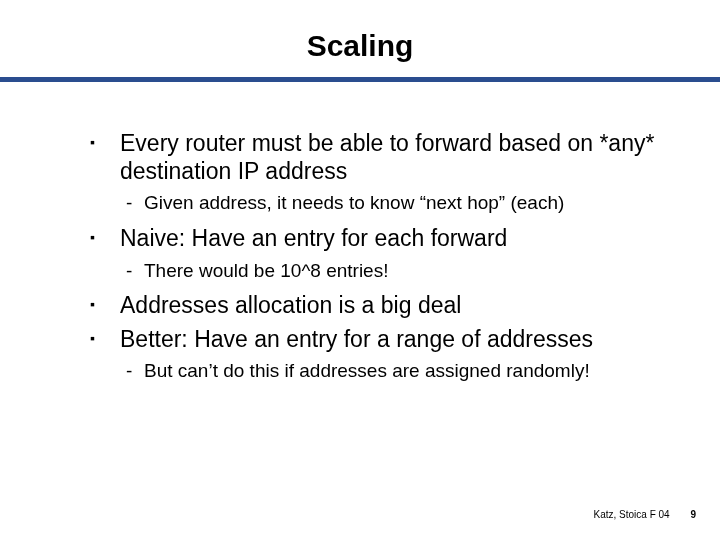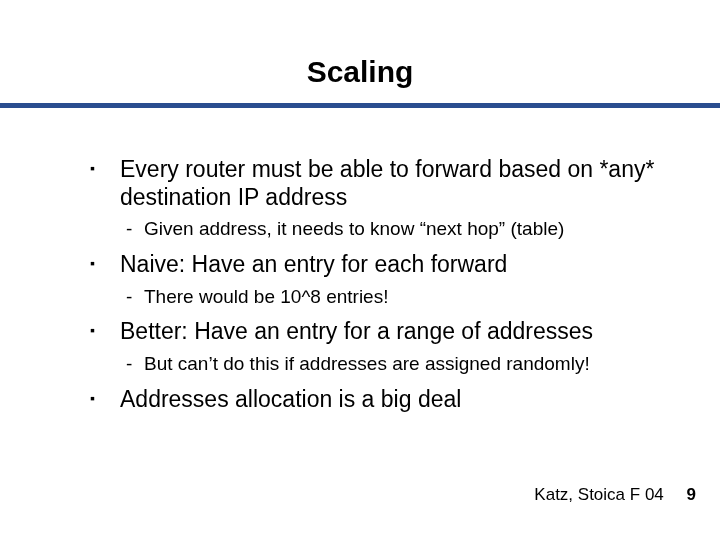--- a/index.html
+++ b/index.html
@@ -2,21 +2,21 @@
 <html><head>
 <meta charset="utf-8">
 <style>
   * { margin: 0; padding: 0; box-sizing: border-box; }
   html, body { width: 720px; height: 540px; background: #fff; font-family: Arial, Helvetica, sans-serif; color: #000; }
   .slide { width: 720px; height: 540px; position: relative; }
   .title {
     text-align: center;
     font-size: 30px;
     font-weight: bold;
-    padding-top: 55px;
+    padding-top: 29px;
     padding-bottom: 14px;
   }
   .rule {
     width: 720px;
     height: 5px;
     background: #2a4d8f;
   }
   .body {
     padding: 48px 32px 0 90px;
   }
@@ -52,66 +52,66 @@
   }
   .lvl2 > li::before {
     content: "-";
     position: absolute;
     left: 6px;
     top: 0;
   }
   .footer {
     position: absolute;
     right: 24px;
-    bottom: 35px;
-    font-size: 17px;
+    bottom: 20px;
+    font-size: 10px;
   }
   .footer .attrib { margin-right: 18px; }
   .footer .pnum { font-weight: bold; }
 </style>
 </head>
 <body>
 
 <div class="slide">
 
   <div class="title">Scaling</div>
   <div class="rule"></div>
 
   <div class="body">
     <ul class="lvl1">
 
       <li>
         <span>Every router must be able to forward based on *any* destination IP address</span>
         <ul class="lvl2">
           <li>
-            <span>Given address, it needs to know “next hop” (table)</span>
+            <span>Given address, it needs to know “next hop” (each)</span>
           </li>
         </ul>
       </li>
 
       <li>
         <span>Naive: Have an entry for each forward</span>
         <ul class="lvl2">
           <li>
             <span>There would be 10^8 entries!</span>
           </li>
         </ul>
       </li>
 
       <li>
+        <span>Addresses allocation is a big deal</span>
+      </li>
+
+      <li>
         <span>Better: Have an entry for a range of addresses</span>
         <ul class="lvl2">
           <li>
             <span>But can’t do this if addresses are assigned randomly!</span>
           </li>
         </ul>
-      </li>
-
-      <li>
-        <span>Addresses allocation is a big deal</span>
       </li>
 
     </ul>
   </div>
 
   <div class="footer">
     <span class="attrib">Katz, Stoica F 04</span>
     <span class="pnum">9</span>
   </div>
 

